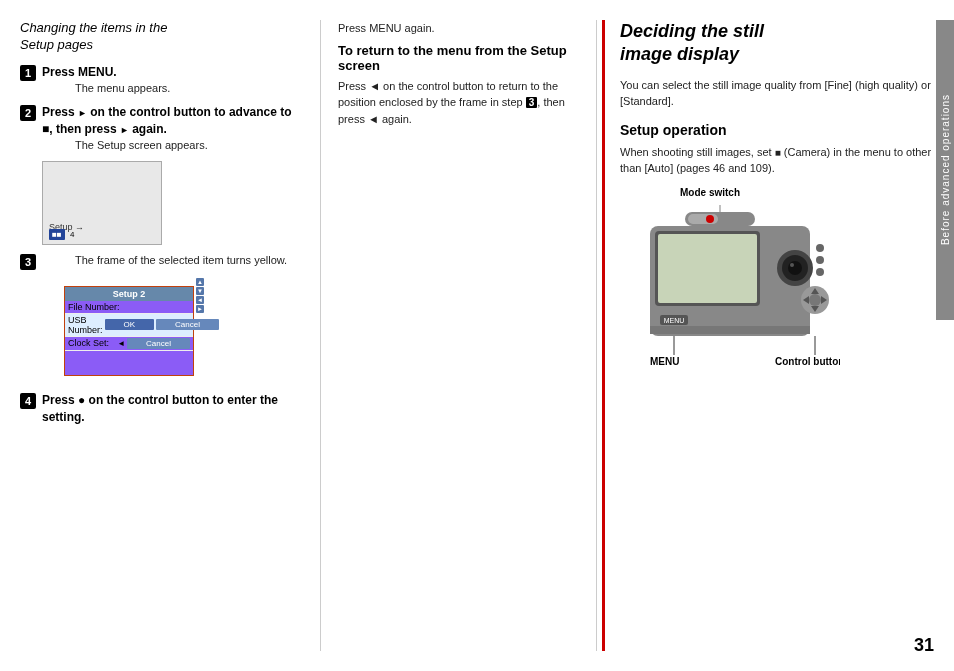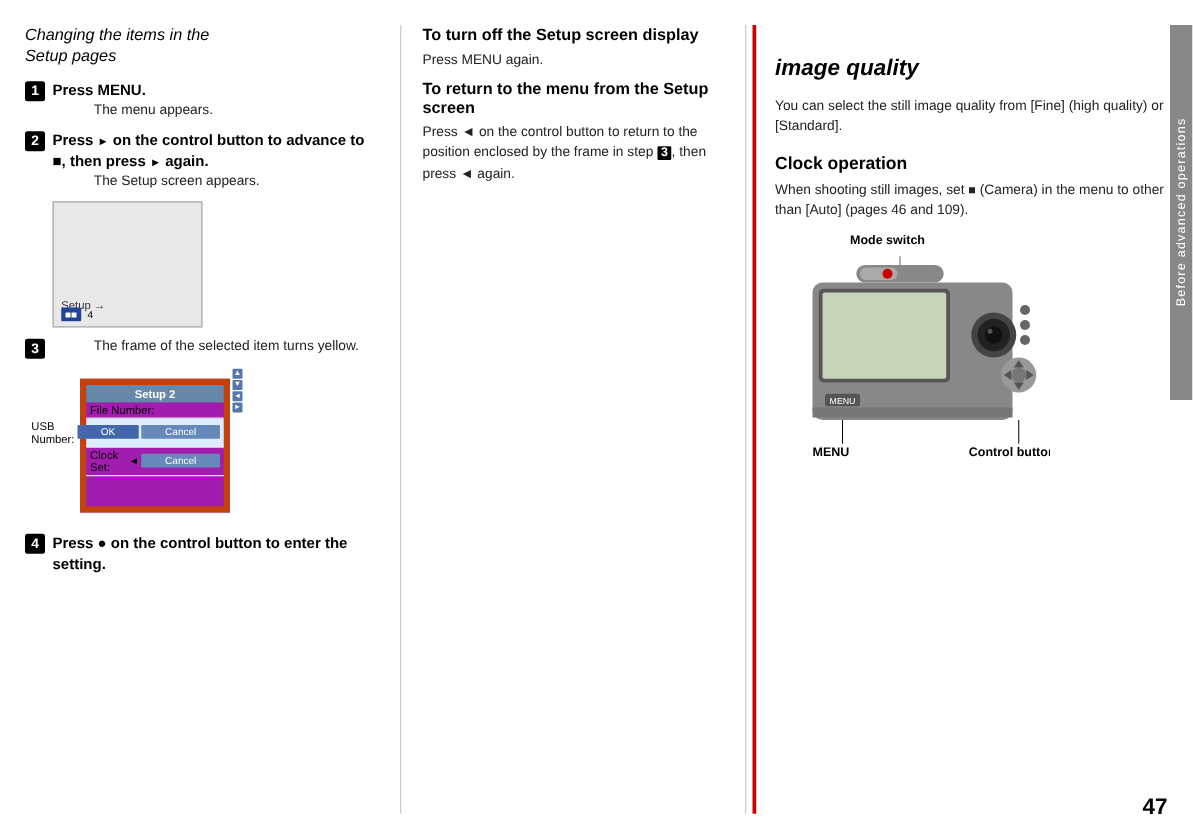--- a/index.html
+++ b/index.html
@@ -118,55 +118,54 @@
     .step-normal {
       font-size: 11px;
       line-height: 1.4;
       color: #222;
       margin-left: 33px;
     }
 
     
     .screen-mockup {
       width: 120px;
-      height: 101px;
+      height: 84px;
       border: 1px solid #aaa;
       margin: 8px 0 8px 22px;
       background: #e8e8e8;
       display: flex;
       align-items: flex-end;
       justify-content: flex-start;
       padding: 4px;
       position: relative;
     }
 
     
     .screen-setup2 {
-      width: 120px;
+      width: 130px;
       margin: 8px 0 8px 22px;
-      border: 5px solid #c2410c;
-      background: #a21caf;
+      border: 1px solid #c2410c;
+      background: #8b5cf6;
     }
 
     .screen-setup2-header {
       background: #6688aa;
       color: #fff;
       font-size: 9px;
       font-weight: bold;
       padding: 2px 4px;
       text-align: center;
     }
 
     .screen-setup2-row {
       display: flex;
       font-size: 9px;
       padding: 1px 3px;
       align-items: center;
       border-bottom: 1px solid #eee;
-      justify-content: flex-end;
     }
 
     .screen-setup2-label {
       flex: 1;
       font-size: 9px;
     }
 
     .screen-setup2-value {
       font-size: 9px;
       color: #000;
@@ -338,43 +337,42 @@
       <div class="step-number">4</div>
       <div class="step-content">
         <div class="step-bold">Press ● on the control button to enter the setting.</div>
       </div>
     </div>
   </div>
 
   <div class="col-divider"></div>
 
   <div class="col-middle" style="padding-left:12px;">
-    <div class="h2-title">To turn off the Setup screen display</div>
     <div class="body-text">Press MENU again.</div>
 
     <div class="h2-title">To return to the menu from the Setup screen</div>
     <div class="body-text">
       Press ◄ on the control button to return to the position enclosed by the frame in step
       <span style="background:#000; color:#fff; font-size:10px; padding:0 3px; border-radius:1px; font-weight:bold;">3</span>,
       then press ◄ again.
     </div>
 
   </div>
 
   <div class="col-divider"></div>
 
   <div class="col-right">
     <div class="section-title-large">
-      <br>
-      <span>image quality</span>
+      <span>Deciding the still</span><br>
+      <span>image display</span>
     </div>
 
     <div class="body-text">You can select the still image quality from [Fine] (high quality) or [Standard].</div>
 
-    <div class="subsection-title">Clock operation</div>
+    <div class="subsection-title">Setup operation</div>
 
     <div class="body-text">
       When shooting still images, set <span style="font-size:10px;">■</span> (Camera) in the menu to other than [Auto] (pages 46 and 109).
     </div>
 
     <div class="camera-container">
       <div class="mode-switch-label" style="margin-left:60px; text-align:left;">
         <span>Mode switch</span>
       </div>
       
@@ -421,13 +419,13 @@
       </svg>
     </div>
 
     <div class="sidebar-label">
       <span>Before advanced operations</span>
     </div>
   </div>
 
 </div>
 
-<div class="page-number">47</div>
+<div class="page-number">31</div>
 
 </body></html>

